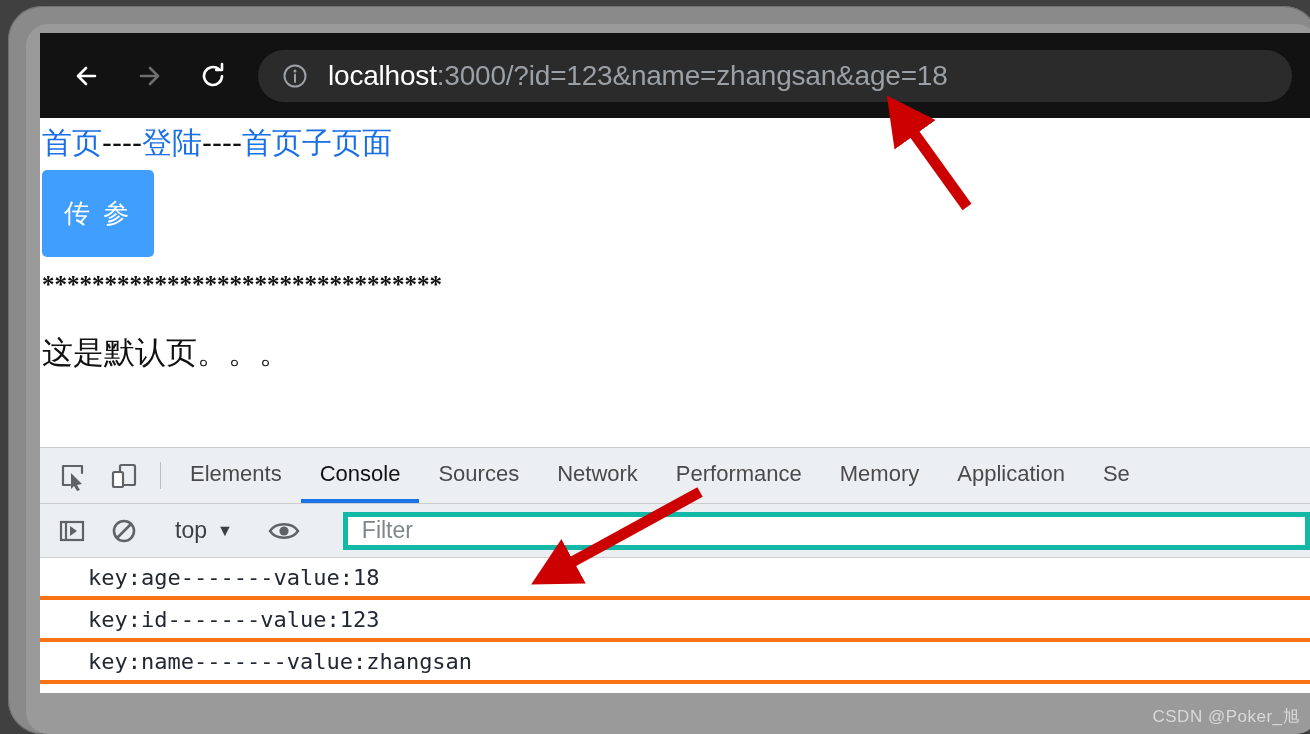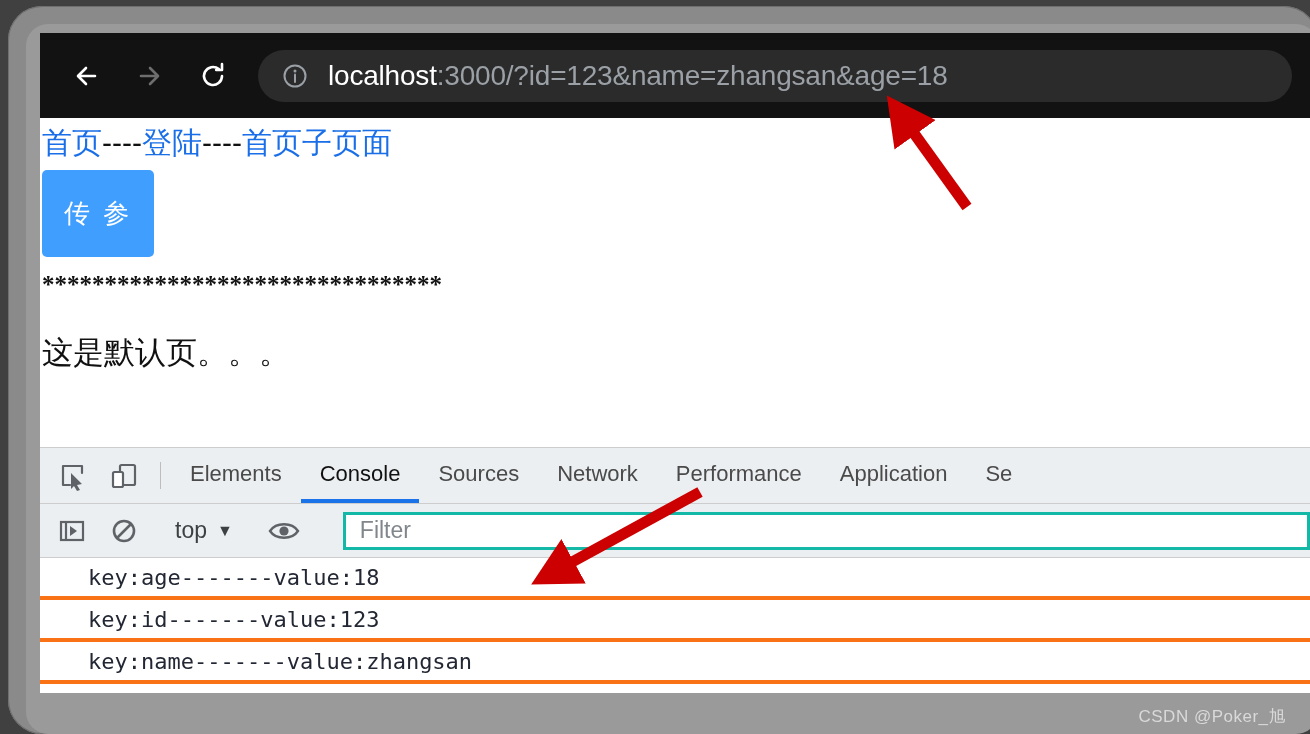--- a/index.html
+++ b/index.html
@@ -216,21 +216,21 @@
     margin-left: 10px;
     font-size: 16px;
     color: #3c4043;
   }
   #filter-input {
     flex: 1;
     height: 38px;
     margin-left: 12px;
     margin-right: 0;
     background: #ffffff;
-    border: 3px solid #14b8a6;
+    border: 5px solid #14b8a6;
     box-sizing: border-box;
     display: flex;
     align-items: center;
     padding-left: 14px;
     font-size: 23px;
     color: #80868b;
   }
 
   #console-body {
     background: #ffffff;
@@ -266,21 +266,21 @@
     position: absolute;
     left: 0; top: 0;
     width: 1310px;
     height: 734px;
     pointer-events: none;
   }
 
   
   #watermark {
     position: absolute;
-    right: 24px;
+    right: 10px;
     bottom: 6px;
     font-size: 17px;
     color: #d9d9d9;
     font-family: "Liberation Sans", sans-serif;
     letter-spacing: 0.5px;
   }
 </style>
 </head>
 <body>
 
@@ -358,20 +358,21 @@
             </svg>
           </div>
         </div>
         <div class="vsep"></div>
 
         <div class="dt-tab">Elements</div>
         <div class="dt-tab active">Console</div>
         <div class="dt-tab">Sources</div>
         <div class="dt-tab">Network</div>
         <div class="dt-tab">Performance</div>
+        <div class="dt-tab">Memory</div>
         <div class="dt-tab">Application</div>
         <div class="dt-tab">Se</div>
       </div>
 
       <div id="console-toolbar">
         <div class="dt-icon-btn">
           <svg width="30" height="30" viewBox="0 0 30 30">
             <rect x="4" y="6" width="22" height="18" fill="none" stroke="#5f6368" stroke-width="2.2"></rect>
             <path d="M9 6 V24" stroke="#5f6368" stroke-width="2.2"></path>
             <path d="M13 10 L20 15 L13 20 Z" fill="#5f6368"></path>

